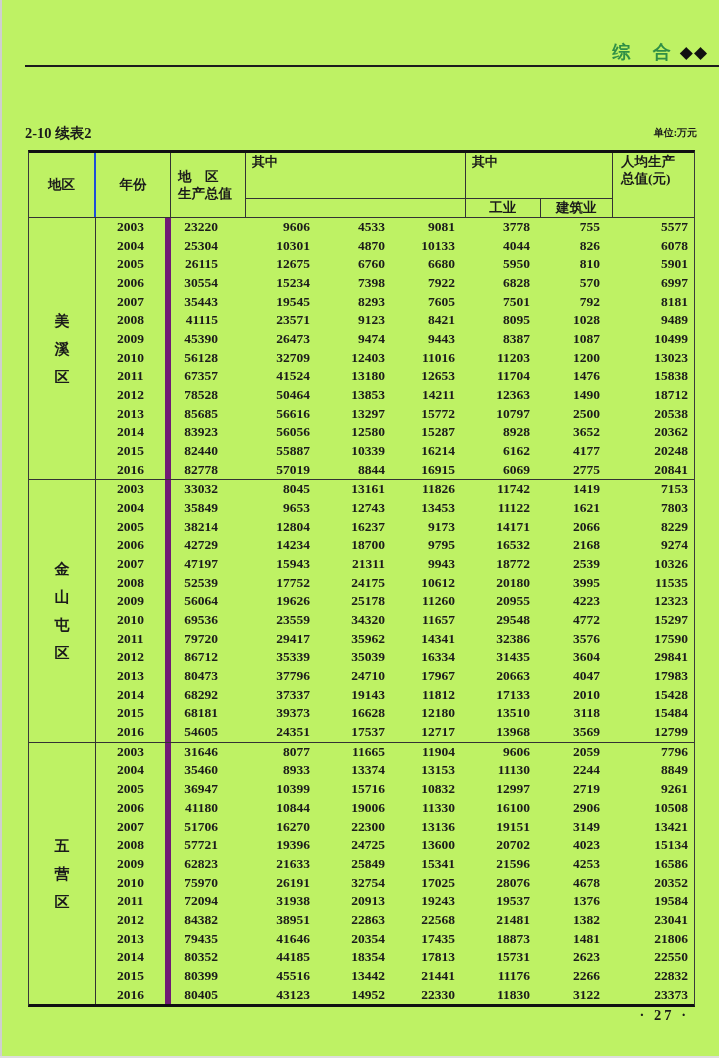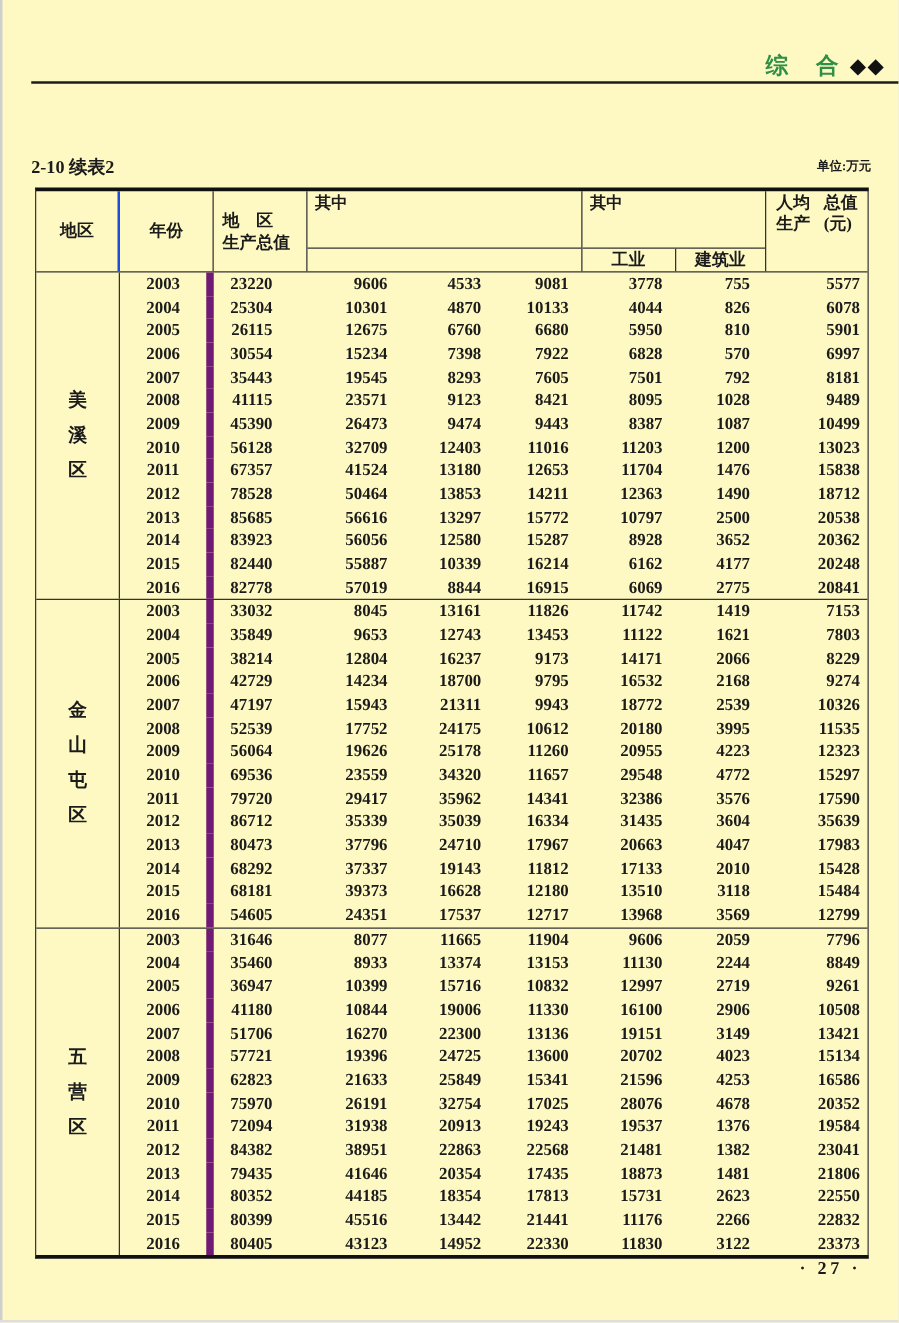--- a/index.html
+++ b/index.html
@@ -1,17 +1,17 @@
 <!DOCTYPE html>
 <html><head>
 <meta charset="utf-8">
 <style>
   html,body{margin:0;padding:0;background:#e8e8e8;}
   #page{
-    position:relative;width:719px;height:1058px;background:#fef9c3;
+    position:relative;width:719px;height:1058px;background:#bef264;
     font-family:"Liberation Serif","DejaVu Serif",serif;color:#1b1b1b;
     overflow:hidden;
   }
   .scan-edge-left{position:absolute;left:0;top:0;width:2px;height:100%;background:#cfcfcf;}
   .scan-edge-bottom{position:absolute;left:0;bottom:0;width:100%;height:2px;background:#dedede;}
 
   .category{position:absolute;top:40px;right:11px;white-space:nowrap;}
   .category .cat-label{font-size:18px;font-weight:700;letter-spacing:9px;}
   .category .cat-marks{font-size:17px;color:#111;letter-spacing:1px;}
   .top-rule{position:absolute;top:65px;left:25px;width:694px;height:2px;background:#1c1c1c;}
@@ -31,21 +31,21 @@
   .h-region{width:67px;border-right:2px solid #1d4ed8;}
   .h-year{width:75px;border-right:1px solid #333;}
   .h-gdp{width:75px;border-right:1px solid #333;display:flex;flex-direction:column;justify-content:center;padding-left:7px;line-height:17px;}
   .h-group{display:flex;flex-direction:column;border-right:1px solid #333;box-sizing:border-box;}
   .h-group1{width:220px;}
   .h-group2{width:147px;}
   .h-among{height:46px;box-sizing:border-box;border-bottom:1px solid #333;padding:0 0 0 6px;font-size:13px;}
   .h-subrow{display:flex;flex:1;}
   .h-sub{box-sizing:border-box;display:flex;align-items:center;justify-content:center;}
   .h-sub.brd{border-right:1px solid #333;}
-  .h-percap{flex:1;display:flex;padding-left:8px;line-height:17px;}
+  .h-percap{flex:1;display:flex;flex-direction:column;padding-left:8px;line-height:17px;}
 
   .tbody{display:flex;flex-direction:column;}
   .block{display:flex;box-sizing:border-box;}
   .block-sep{border-bottom:1px solid #333;}
   .region-cell{
     width:67px;box-sizing:border-box;border-right:1px solid #333;
     display:flex;flex-direction:column;align-items:center;justify-content:center;gap:12px;
   }
   .region-char{font-size:15px;font-weight:700;line-height:16px;}
   .rows{flex:1;display:flex;flex-direction:column;}
@@ -349,21 +349,21 @@
               <div class="num v-pc">17590</div>
             </div>
             <div class="data-row">
               <div class="year-cell">2012</div>
               <div class="num v-gdp">86712</div>
               <div class="num v-p1">35339</div>
               <div class="num v-p2">35039</div>
               <div class="num v-p3">16334</div>
               <div class="num v-ind">31435</div>
               <div class="num v-con">3604</div>
-              <div class="num v-pc">35639</div>
+              <div class="num v-pc">29841</div>
             </div>
             <div class="data-row">
               <div class="year-cell">2013</div>
               <div class="num v-gdp">80473</div>
               <div class="num v-p1">37796</div>
               <div class="num v-p2">24710</div>
               <div class="num v-p3">17967</div>
               <div class="num v-ind">20663</div>
               <div class="num v-con">4047</div>
               <div class="num v-pc">17983</div>

